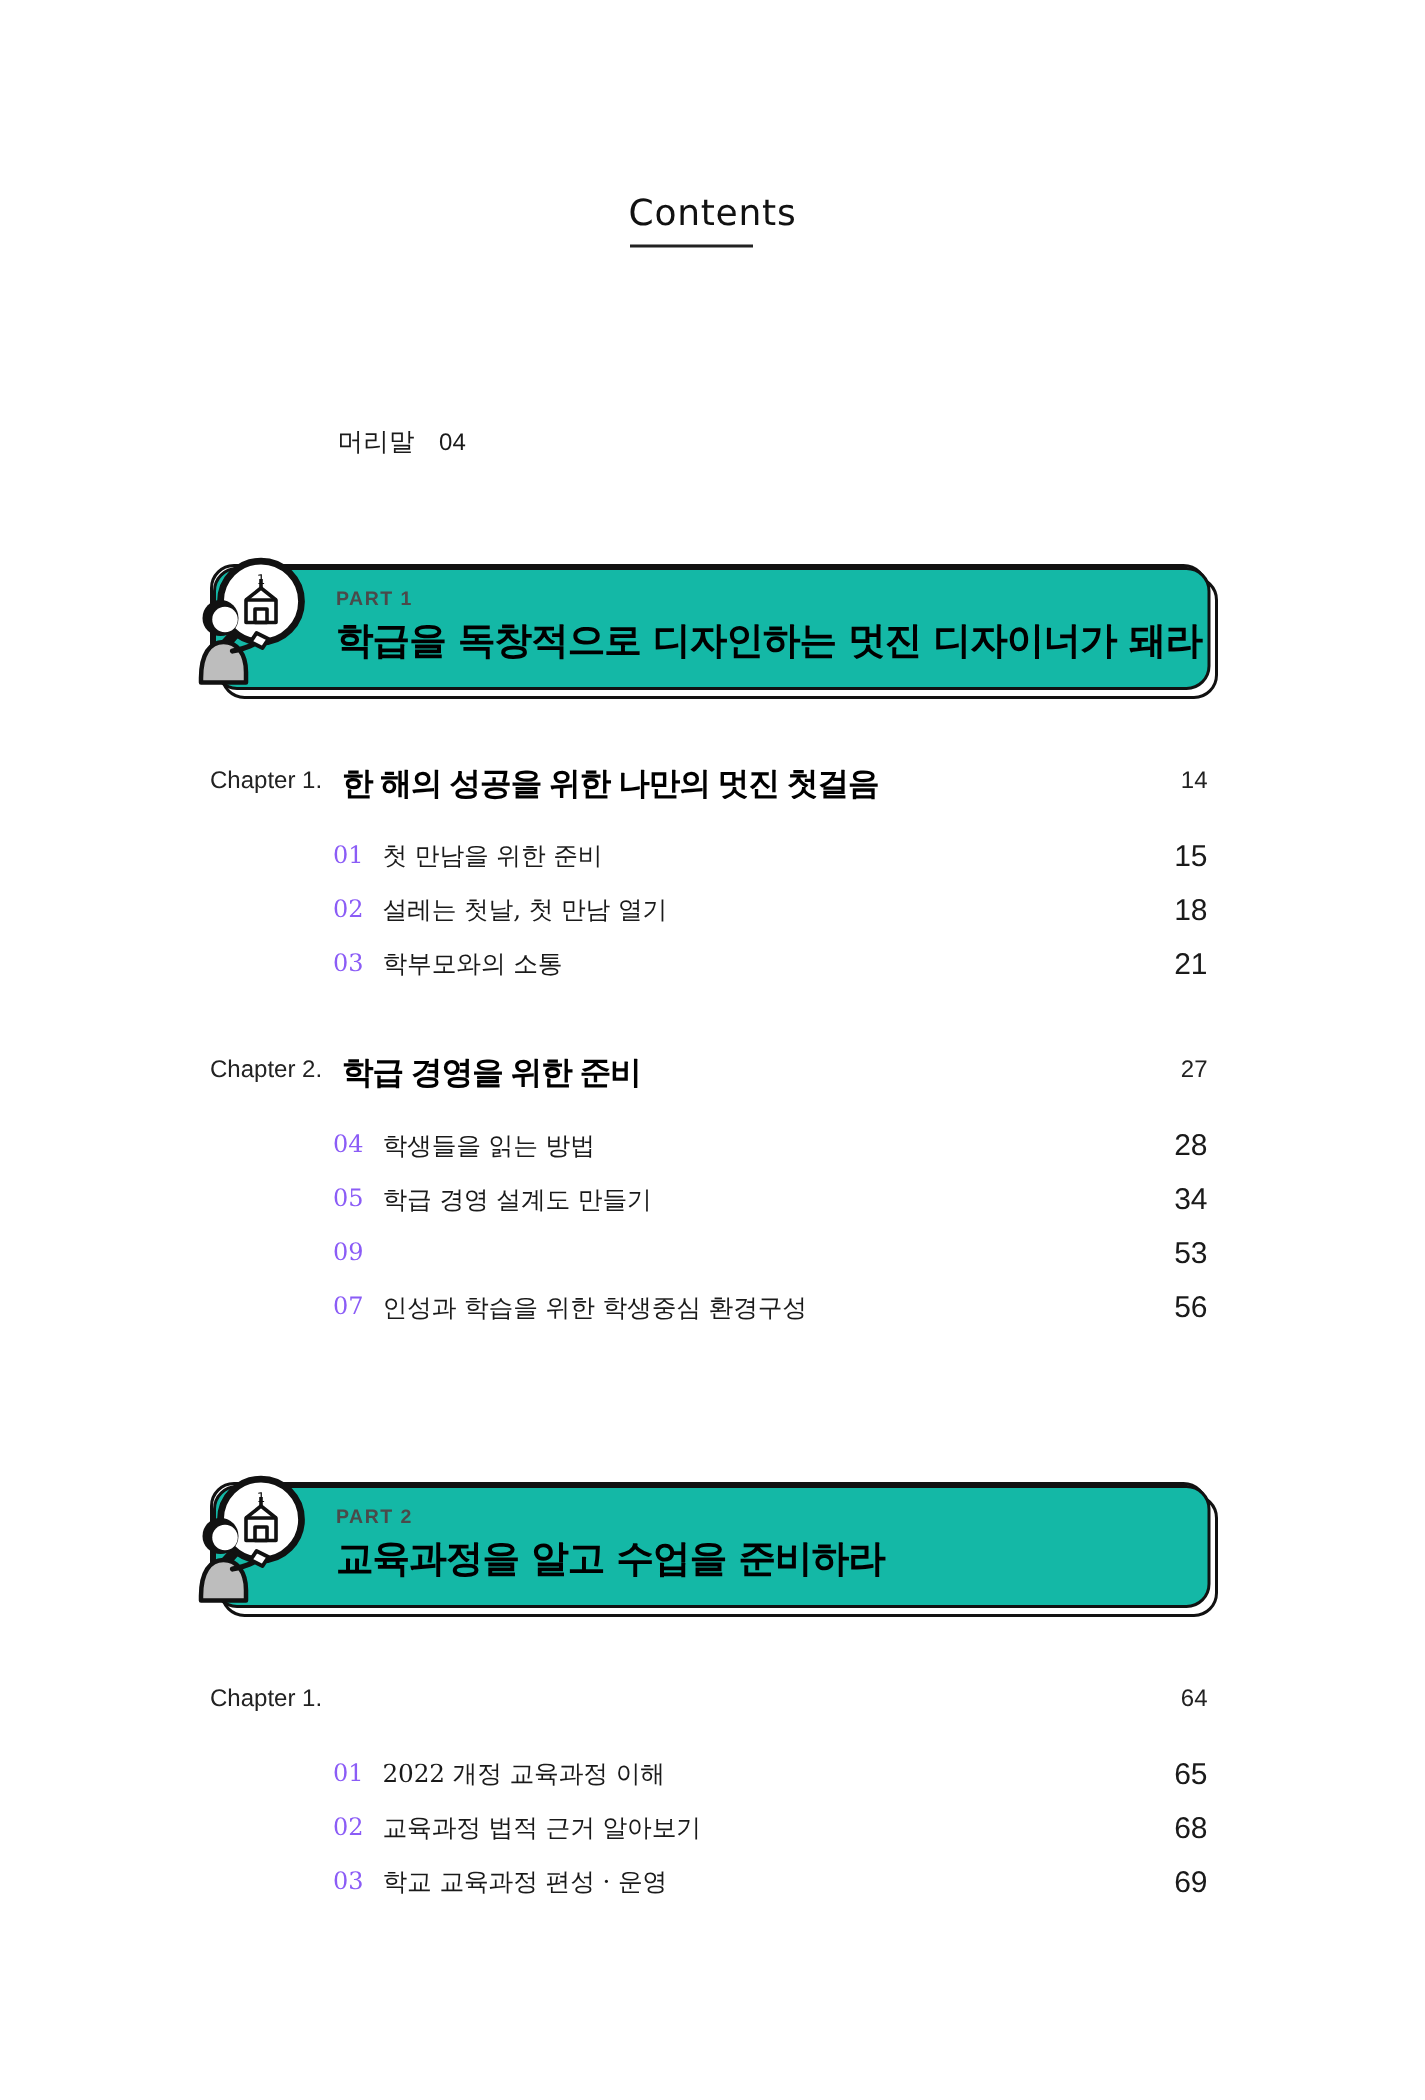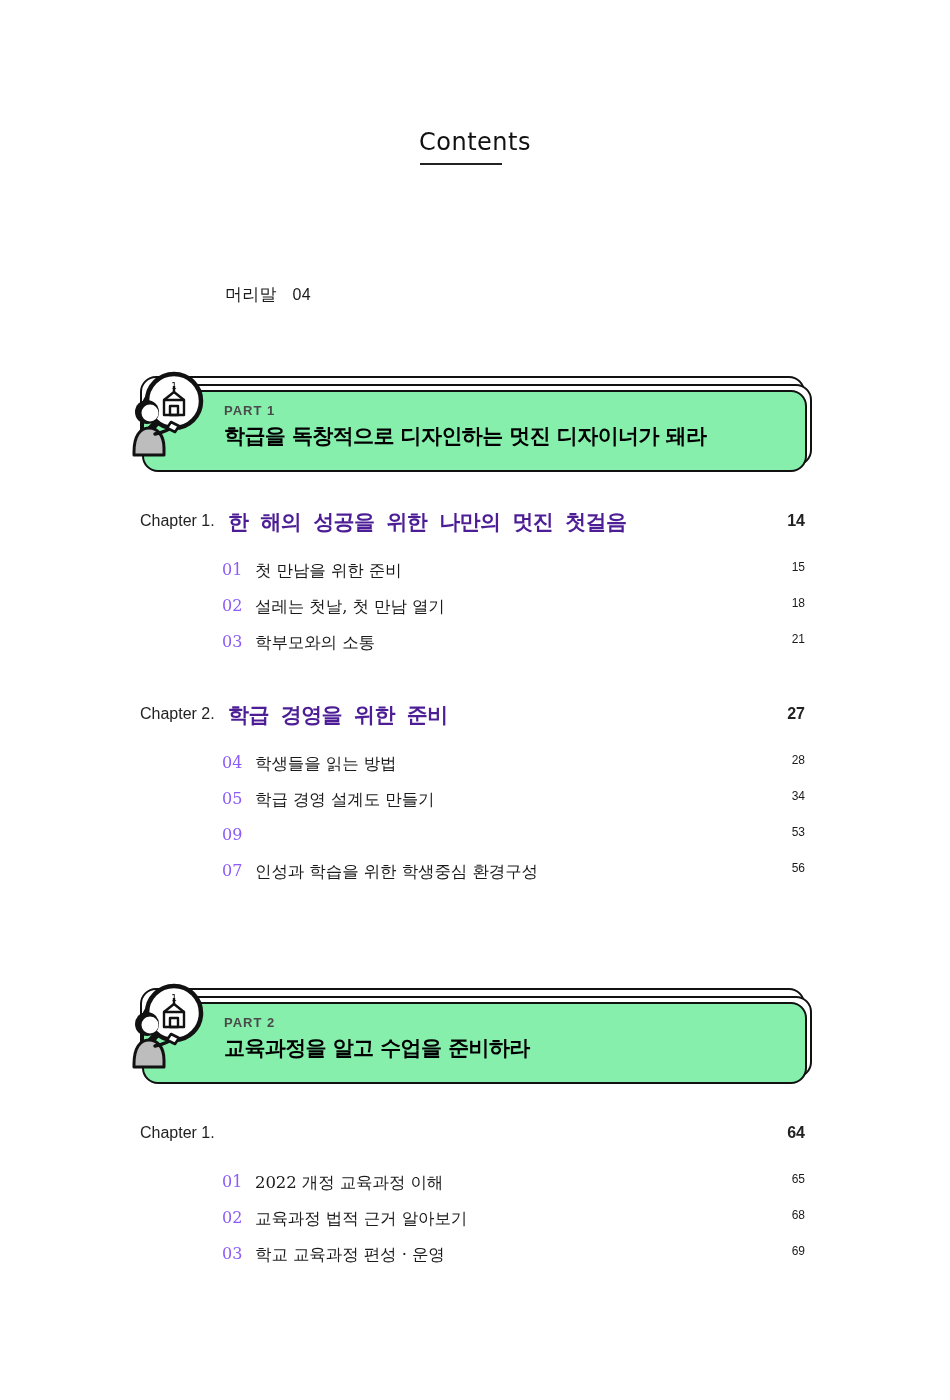--- a/index.html
+++ b/index.html
@@ -80,44 +80,44 @@
     height: 82px;
     border: 2.5px solid #111;
     border-radius: 16px;
     background: #fff;
     box-sizing: border-box;
     z-index: 0;
   }
   .banner-inner {
     position: absolute;
     left: 0;
-    top: 12px;
+    top: 0;
     width: 665px;
     height: 82px;
     border: 2.5px solid #111;
     border-radius: 16px;
-    background: #86efac;
+    background: #14b8a6;
     box-sizing: border-box;
     z-index: 1;
   }
   .part-label {
     position: absolute;
     left: 80px;
     top: 11px;
     font-size: 13px;
     font-weight: bold;
     letter-spacing: 1px;
     color: #4a4a4a;
     font-family: "Liberation Sans", sans-serif;
   }
   .part-title {
     position: absolute;
     left: 80px;
     top: 30px;
-    font-size: 21px;
+    font-size: 25px;
     font-weight: bold;
     color: #000;
     letter-spacing: -0.6px;
     font-family: "DejaVu Sans", sans-serif;
   }
 
   
   .mascot {
     position: absolute;
     left: -25px;
@@ -141,33 +141,32 @@
     font-size: 16px;
     color: #222;
     font-family: "Liberation Sans", sans-serif;
   }
   .chapter .ch-title {
     position: absolute;
     left: 88px;
     top: 0px;
     font-size: 21px;
     font-weight: bold;
-    color: #4c1d95;
+    color: #000000;
     letter-spacing: -0.6px;
-    font-family: Liberation Mono, monospace;
+    font-family: Liberation Sans, sans-serif;
   }
   .chapter .ch-page {
     position: absolute;
     right: 0;
     top: 4px;
     font-size: 16px;
     color: #222;
     text-align: right;
     font-family: "Liberation Sans", sans-serif;
-    font-weight: bold;
   }
 
   
   .section {
     position: absolute;
     left: 140px;
     width: 665px;
     height: 26px;
   }
   .section .sec-no {
@@ -184,21 +183,21 @@
     top: 0;
     font-size: 16.5px;
     color: #1a1a1a;
     font-family: "DejaVu Serif", serif;
     letter-spacing: -0.1px;
   }
   .section .sec-page {
     position: absolute;
     right: 0;
     top: 0;
-    font-size: 12px;
+    font-size: 20px;
     color: #1a1a1a;
     text-align: right;
     font-family: "Liberation Sans", sans-serif;
   }
 </style>
 </head>
 <body>
 
 <div class="page">
 

